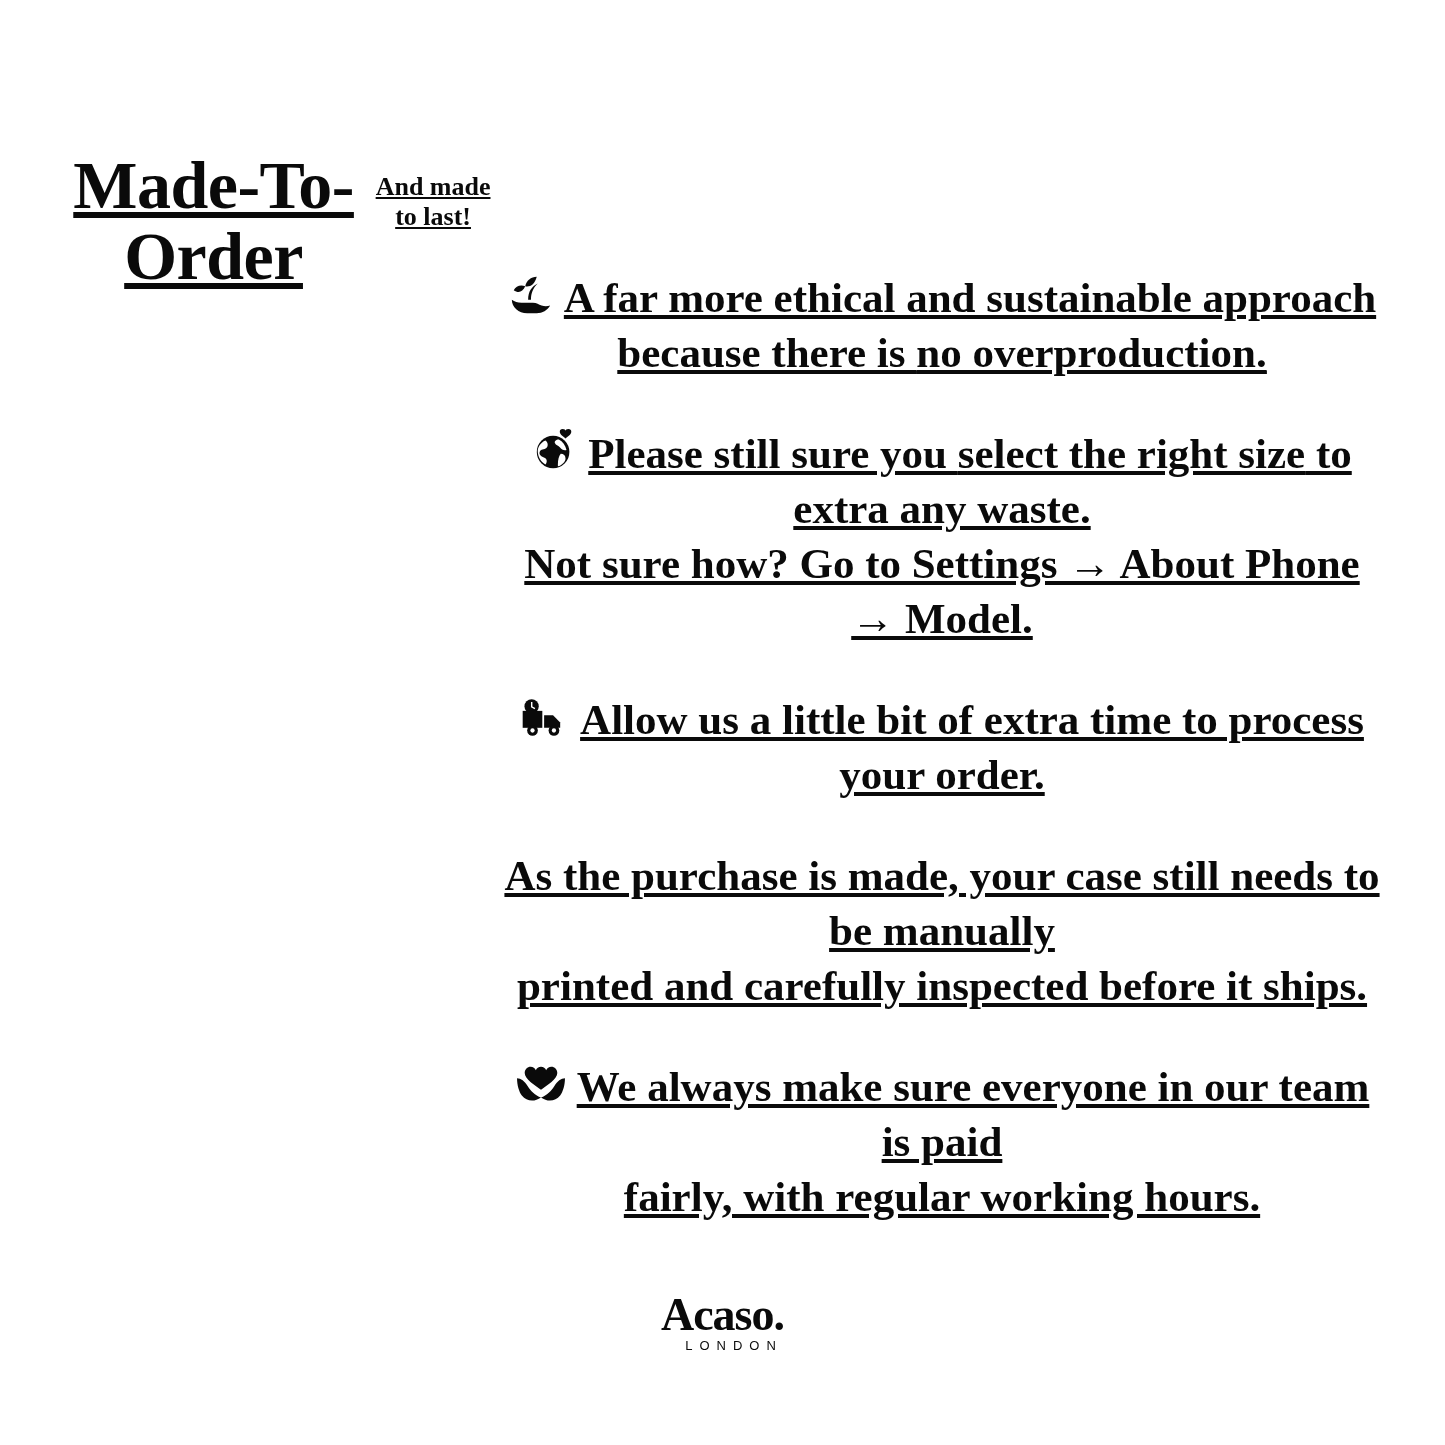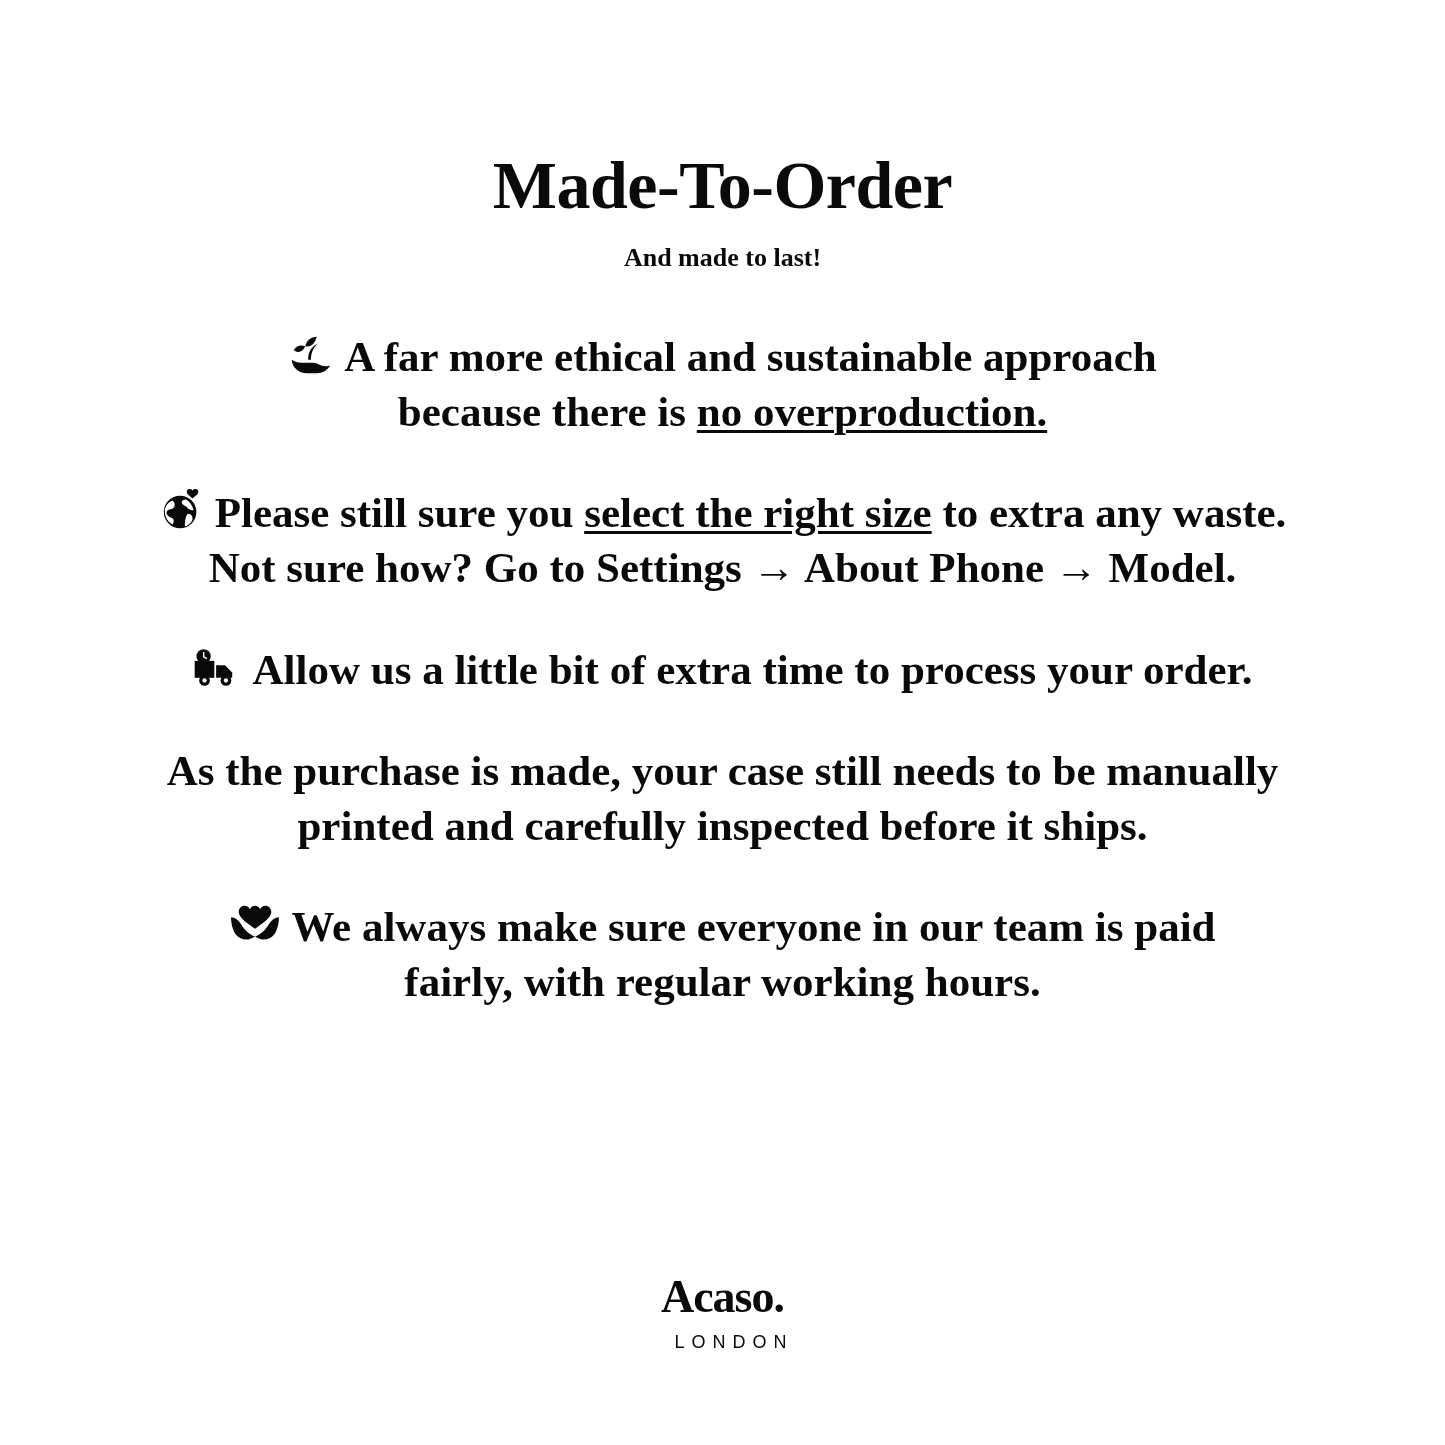--- a/index.html
+++ b/index.html
@@ -13,40 +13,41 @@
     font-family: "Liberation Serif", serif;
     color: #0a0a0a;
     overflow: hidden;
   }
   .page {
     width: 1445px;
     height: 1445px;
     box-sizing: border-box;
     padding: 150px 60px 40px 60px;
     display: flex;
-    flex-direction: column;
-    align-items: center;
+    flex-direction: row;
+    align-items: flex-start;
     position: relative;
+    text-decoration: underline;
   }
   .title {
     font-size: 68px;
     font-weight: bold;
     letter-spacing: -0.5px;
     line-height: 1.05;
     text-align: center;
     margin: 0;
   }
   .subtitle {
     font-size: 26px;
     font-weight: bold;
     text-align: center;
     margin: 22px 0 0 0;
   }
   .blocks {
-    margin-top: 56px;
+    margin-top: 120px;
     width: 100%;
     display: flex;
     flex-direction: column;
     align-items: center;
   }
   .block {
     text-align: center;
     font-size: 43px;
     font-weight: bold;
     line-height: 1.28;
@@ -76,23 +77,22 @@
   }
   .brand {
     font-family: "Liberation Serif", serif;
     font-size: 46px;
     font-weight: bold;
     letter-spacing: -1px;
     line-height: 1;
   }
   .brand-sub {
     font-family: "Liberation Sans", sans-serif;
-    font-size: 18px;
+    font-size: 13px;
     letter-spacing: 7px;
-    margin-top: 12px;
     padding-left: 23px;
   }
 </style>
 </head>
 <body>
 
 <div class="page">
 
   <h1 class="title">Made-To-Order</h1>
   <div class="subtitle">And made to last!</div>

